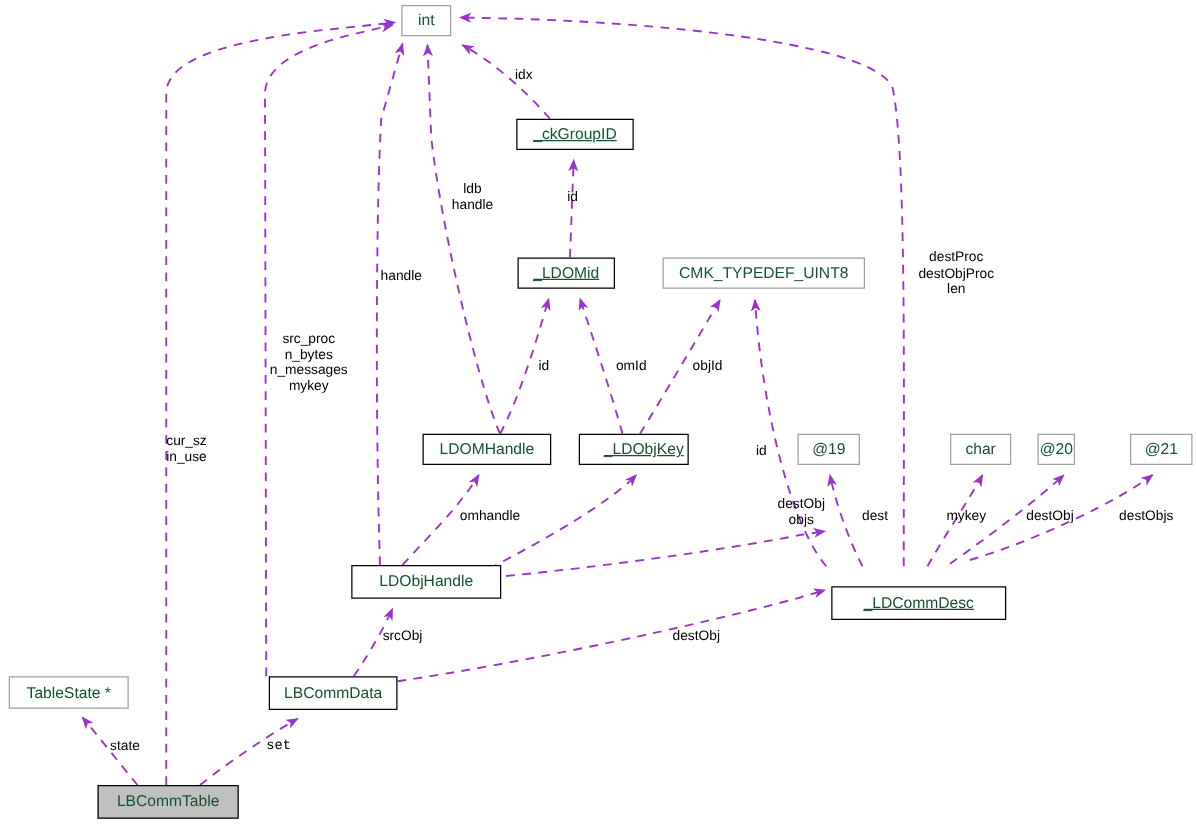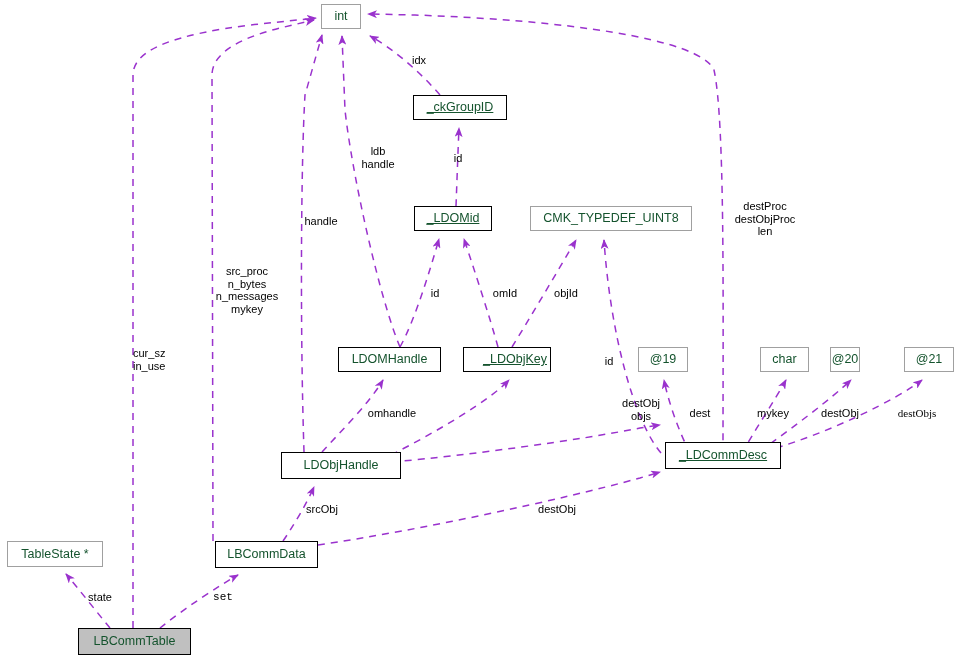--- a/index.html
+++ b/index.html
@@ -174,21 +174,21 @@
     </div>
 
     <div class="node gray-border" style="left:904px; top:347px; width:50px; height:25px;">
       <span class="nlabel">@21</span>
     </div>
 
     <div class="node black-border" style="left:281px; top:452px; width:120px; height:27px;">
       <span class="nlabel">LDObjHandle</span>
     </div>
 
-    <div class="node black-border underlined" style="left:665px; top:442px; width:116px; height:27px;">
+    <div class="node black-border underlined" style="left:665px; top:469px; width:140px; height:27px;">
       <span class="nlabel">_LDCommDesc</span>
     </div>
 
     <div class="node gray-border" style="left:7px; top:541px; width:96px; height:26px;">
       <span class="nlabel">TableState *</span>
     </div>
 
     <div class="node black-border filled" style="left:78px; top:628px; width:113px; height:27px;">
       <span class="nlabel">LBCommTable</span>
     </div>
@@ -230,21 +230,21 @@
 
     <div class="edge-label" style="left:641px; top:397px;">destObj
 objs</div>
 
     <div class="edge-label" style="left:700px; top:407px;">dest</div>
 
     <div class="edge-label" style="left:773px; top:407px;">mykey</div>
 
     <div class="edge-label" style="left:840px; top:407px;">destObj</div>
 
-    <div class="edge-label" style="left:917px; top:407px;font-family:Liberation Serif, serif;">destObjs</div>
+    <div class="edge-label" style="left:917px; top:407px;">destObjs</div>
 
     <div class="edge-label" style="left:322px; top:503px;">srcObj</div>
 
     <div class="edge-label" style="left:557px; top:503px;">destObj</div>
 
     <div class="edge-label" style="left:100px; top:591px;">state</div>
 
     <div class="edge-label" style="left:223px; top:591px;font-family:Liberation Mono, monospace;">set</div>
 
   </div>

